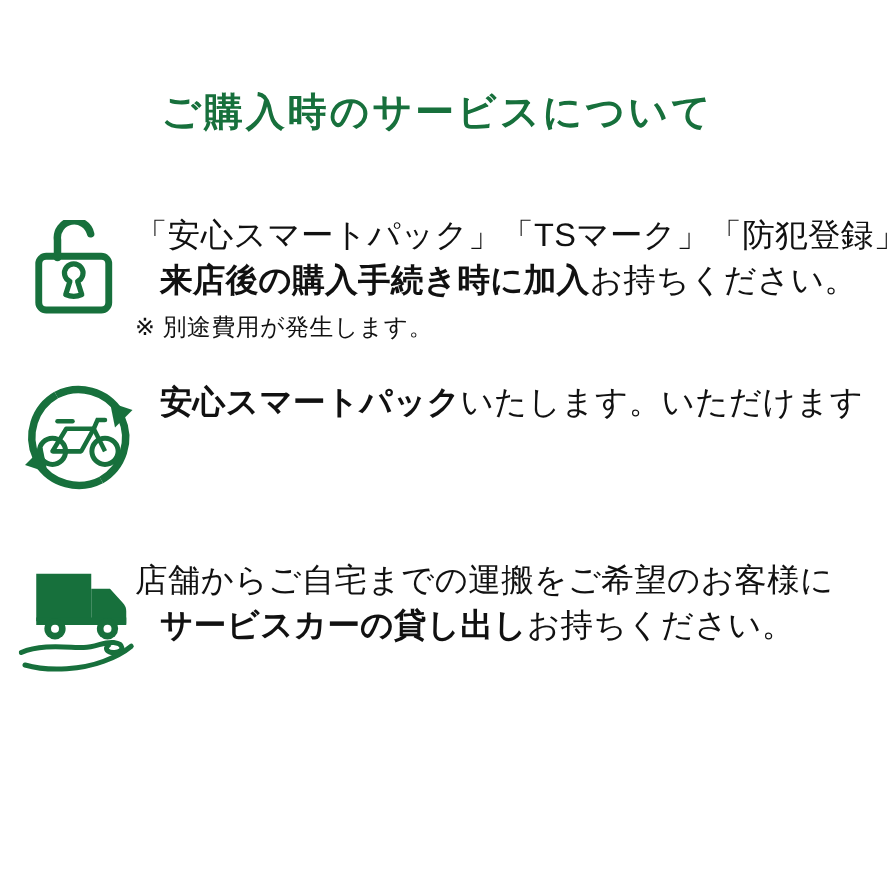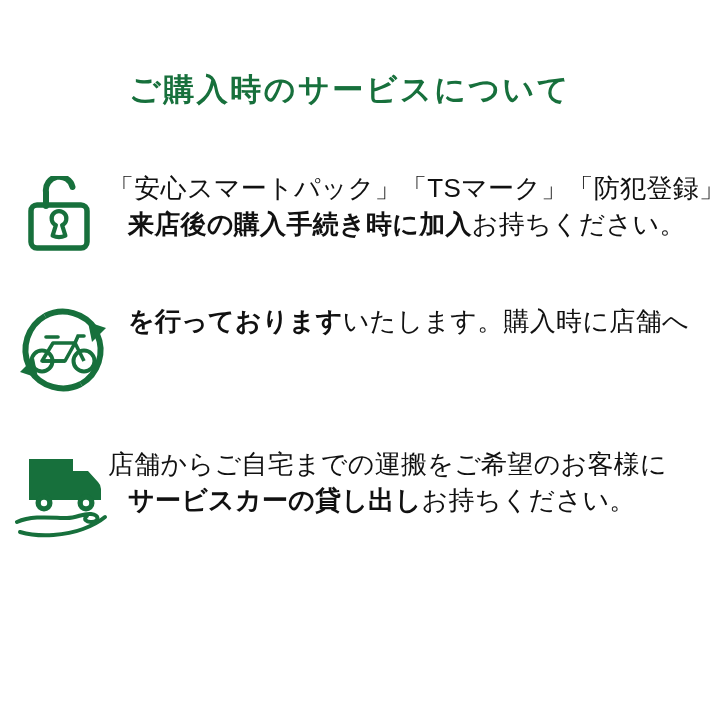--- a/index.html
+++ b/index.html
@@ -58,20 +58,21 @@
   <div class="icon" id="sec1-icon">
     <svg width="64" height="76" viewBox="0 0 64 76" fill="none" stroke="currentColor">
       <path d="M19 30 L19 16 A13.5 13.5 0 0 1 45.5 11" stroke-width="6" stroke-linecap="round"></path>
       <rect x="4" y="29" width="56" height="43" rx="6" stroke-width="5.5"></rect>
       <path d="M28.9 49.2 L25.6 59.6 Q32 62.6 38.4 59.6 L35.1 49.2 A7.4 7.4 0 1 0 28.9 49.2 Z" stroke-width="4.2" stroke-linejoin="round"></path>
     </svg>
   </div>
   <div class="text-block" id="sec1-text">
     <div class="line"><span>「安心スマートパック」「TSマーク」「防犯登録」は、</span></div>
     <div class="line"><span class="b">来店後の購入手続き時に加入</span><span>お持ちください。</span></div>
+    <div class="note">※ 別途費用が発生します。</div>
   </div>
 </div>
 
 <div class="section">
   <div class="icon" id="sec2-icon">
     <svg width="90" height="92" viewBox="0 0 90 92" fill="none" stroke="currentColor">
 
       <path d="M11 62 A39 39 0 0 1 27 12" stroke-width="6"></path>
       <path d="M27 12 A39 39 0 0 1 78 26" stroke-width="6"></path>
       <path d="M79 30 A39 39 0 0 1 63 80" stroke-width="6"></path>
@@ -82,21 +83,21 @@
       <circle cx="24" cy="57" r="10.5" stroke-width="4"></circle>
       <circle cx="66" cy="57" r="10.5" stroke-width="4"></circle>
       <path d="M24 57 L35 39 L57 39 L47 57 Z" stroke-width="3.6" stroke-linejoin="round"></path>
       <path d="M24 57 L47 57" stroke-width="3.6"></path>
       <path d="M57 39 L66 57" stroke-width="3.6"></path>
       <path d="M28 33 L40 33" stroke-width="3.6" stroke-linecap="round"></path>
       <path d="M57 39 L60 32 L66 32" stroke-width="3.6" stroke-linecap="round"></path>
     </svg>
   </div>
   <div class="text-block" id="sec2-text">
-    <div class="line"><span class="b">を行っております</span><span>いたします。購入時に店舗へ</span></div>
+    <div class="line"><span class="b">安心スマートパック</span><span>いたします。いただけます</span></div>
   </div>
 </div>
 
 <div class="section">
   <div class="icon" id="sec3-icon">
     <svg width="94" height="84" viewBox="0 0 94 84" fill="none">
 
       <rect x="14" y="3" width="44" height="38" fill="currentColor"></rect>
       <path d="M58 15 L73 15 L83 26 Q86 29 86 33 L86 43 L58 43 Z" fill="currentColor"></path>
       <rect x="14" y="38" width="72" height="6" fill="currentColor"></rect>

